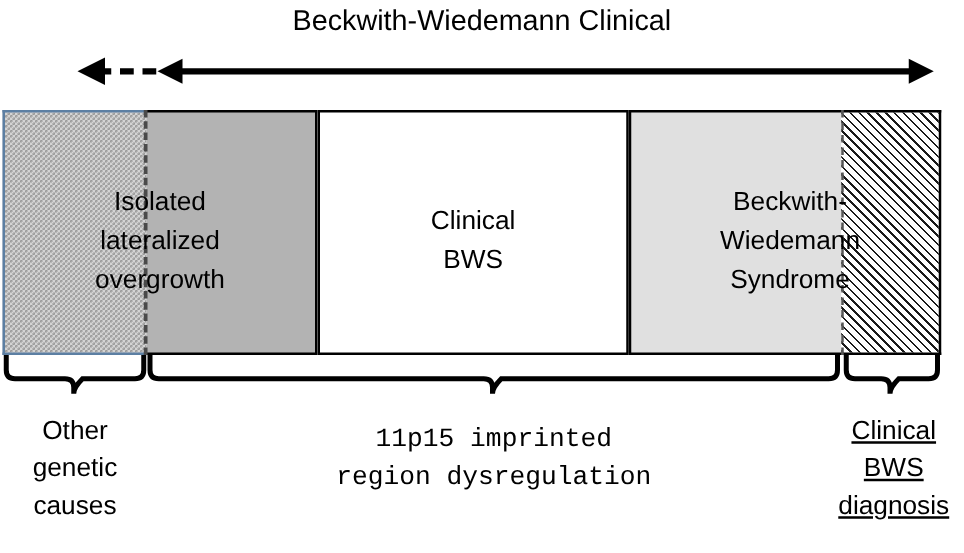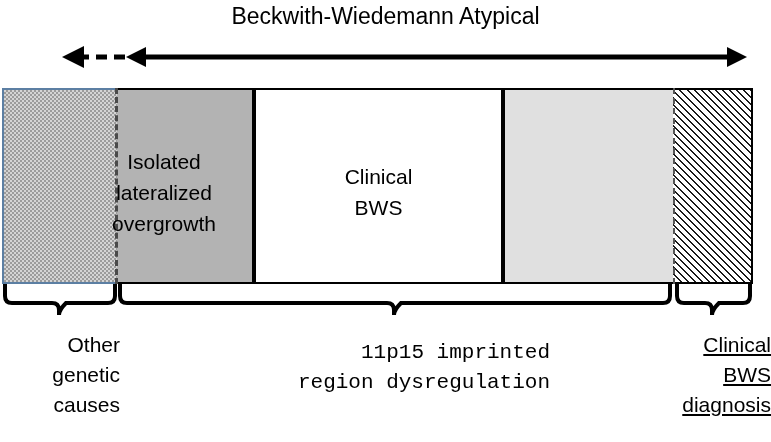--- a/index.html
+++ b/index.html
@@ -139,55 +139,55 @@
   .seg-label-abs {
     position: absolute;
     z-index: 6;
     text-align: center;
     font-size: 21px;
     line-height: 31px;
     white-space: pre-line;
     color: #000000;
   }
   #label-isolated-lateralized-overgrowth {
-    left: 0px; top: 58px; width: 252px; padding-left: 36px;
+    left: 0px; top: 58px; width: 252px;
   }
   #label-atypical-bws {
     left: 252px; top: 73px; width: 249px;
   }
   #label-beckwith-wiedemann-syndrome {
     left: 512px; top: 58px; width: 236px;
   }
 
   
   #braces {
     position: absolute;
     left: 0;
     top: 282px;
     width: 771px;
     height: 45px;
   }
 
   
   .brace-caption {
     position: absolute;
-    text-align: right;
+    text-align: center;
     font-size: 21px;
     line-height: 30px;
     white-space: pre-line;
     color: #000000;
   }
   #caption-other-genetic-causes { left: 0px;   top: 330px; width: 120px; }
   #caption-11p15-dysregulation  { left: 240px; top: 338px; width: 310px; font-family: Liberation Mono, monospace; }
   #caption-clinical-bws-diagnosis { left: 659px; top: 330px; width: 112px; text-decoration: underline; }
 </style>
 </head>
 <body>
 
-<div id="diagram-title">Beckwith-Wiedemann Atypical</div>
+<div id="diagram-title">Beckwith-Wiedemann Clinical</div>
 
 <svg id="spectrum-arrow" viewBox="0 0 771 38" width="771" height="38">
 
   <line x1="140" y1="19" x2="733" y2="19" stroke="#000000" stroke-width="5"></line>
 
   <polygon points="747,19 727,9 727,29" fill="#000000"></polygon>
 
   <polygon points="126,19 146,9 146,29" fill="#000000"></polygon>
 
   <line x1="78" y1="19" x2="128" y2="19" stroke="#000000" stroke-width="5" stroke-dasharray="11,7"></line>
@@ -211,20 +211,23 @@
 
   <div id="divider-hatch-dashed"></div>
 
   <div class="seg-label-abs" id="label-isolated-lateralized-overgrowth">Isolated
 lateralized
 overgrowth</div>
 
   <div class="seg-label-abs" id="label-atypical-bws">Clinical
 BWS</div>
 
+  <div class="seg-label-abs" id="label-beckwith-wiedemann-syndrome">Beckwith-
+Wiedemann
+Syndrome</div>
 </div>
 
 <svg id="braces" viewBox="0 0 771 45" width="771" height="45">
 
   <path d="M5,2 L5,14 Q5,21 12,21 L52,21 Q59,21 59,28 L59,33
            Q59,28 66,21 L108,21 Q115,21 115,14 L115,2" fill="none" stroke="#000000" stroke-width="4" stroke-linecap="butt"></path>
 
   <path d="M120,2 L120,14 Q120,21 127,21 L387,21 Q394,21 394,28 L394,33
            Q394,28 401,21 L663,21 Q670,21 670,14 L670,2" fill="none" stroke="#000000" stroke-width="4" stroke-linecap="butt"></path>
 

